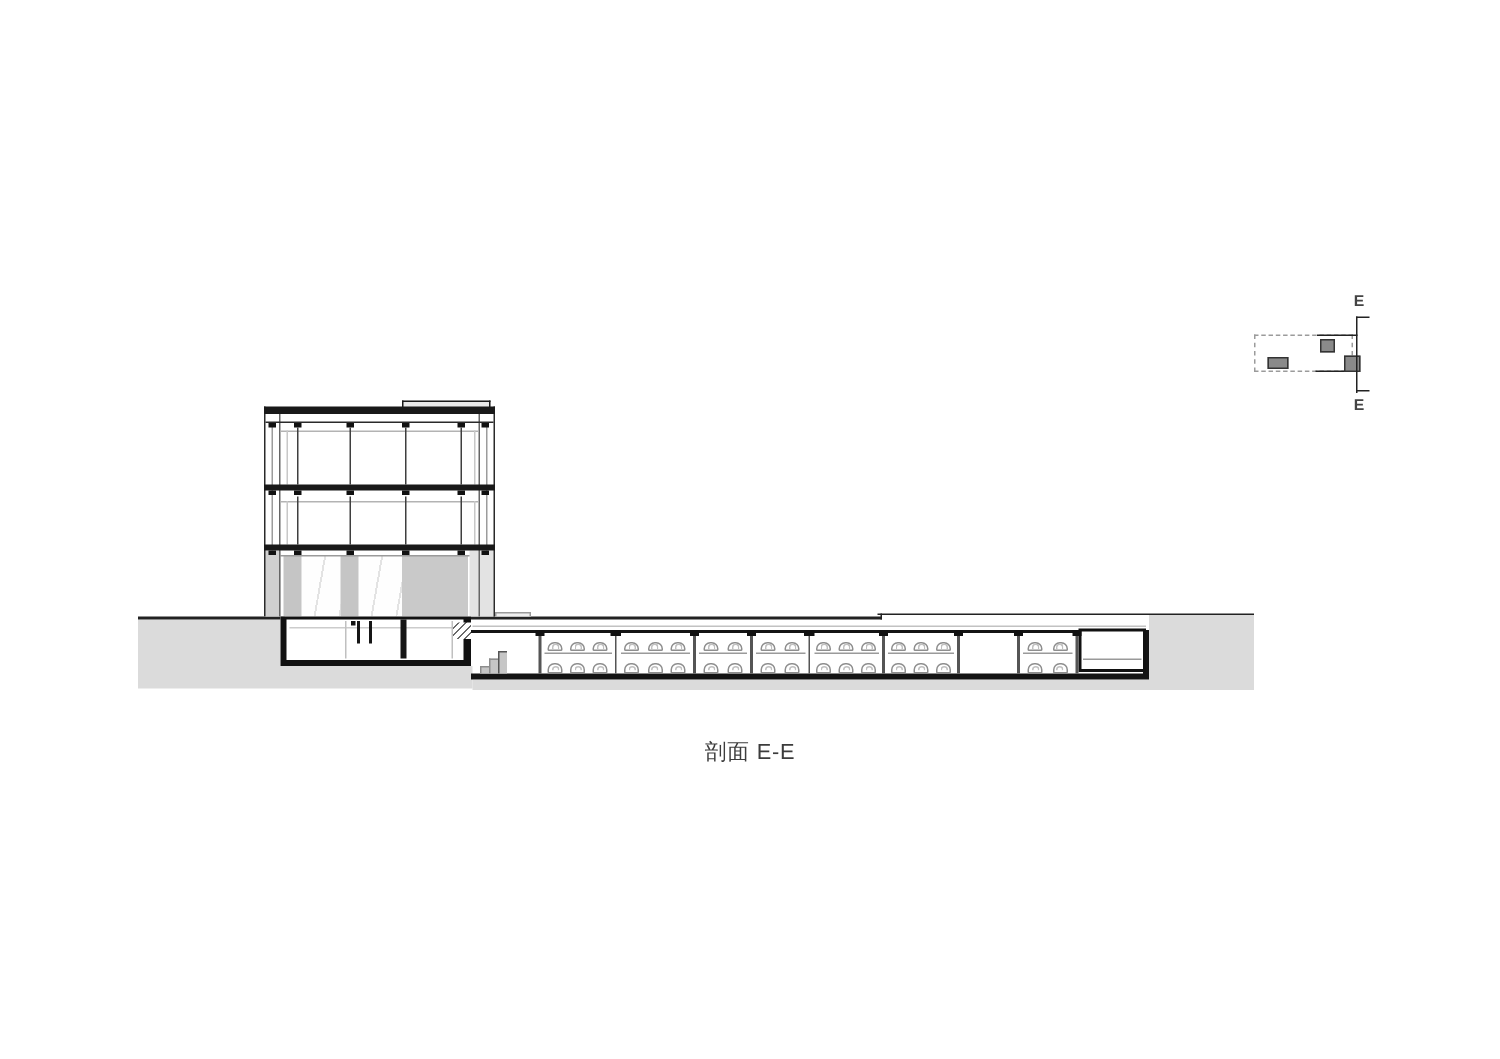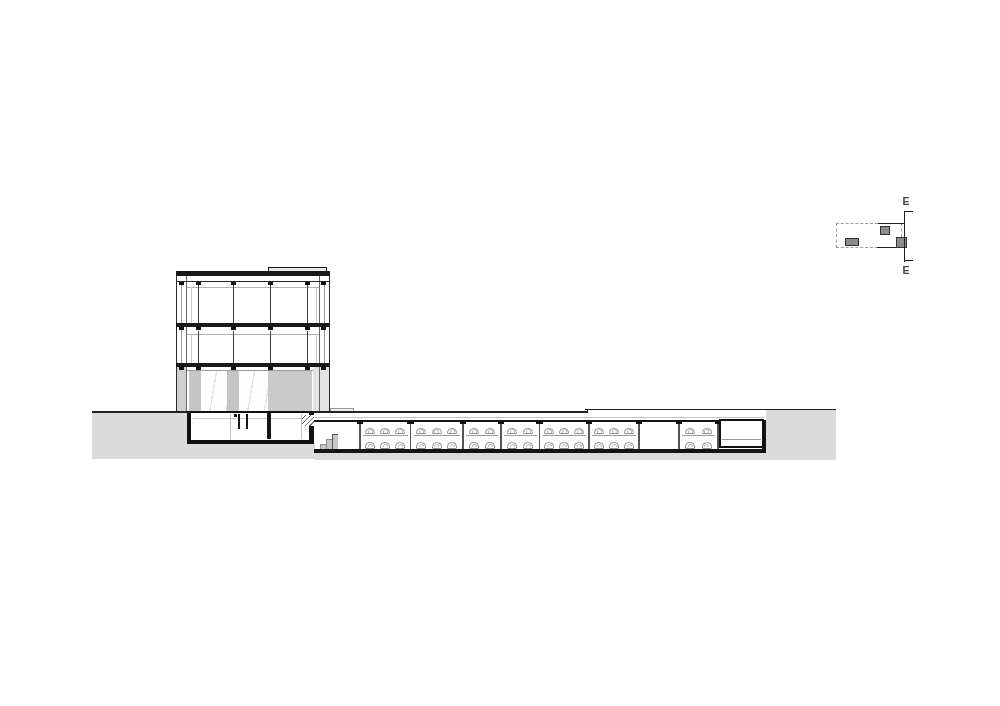--- a/index.html
+++ b/index.html
@@ -187,14 +187,15 @@
   <div class="a" style="left:878px;top:223px;width:27px;height:1.3px;background:#222;"></div>
   <div class="a" style="left:877px;top:247px;width:28px;height:1.3px;background:#222;"></div>
   <div class="a" style="left:879.5px;top:225.5px;width:10.5px;height:9.5px;background:#8a8a8a;border:0.8px solid #333;"></div>
   <div class="a" style="left:896px;top:237px;width:10.5px;height:10.5px;background:#8a8a8a;border:0.8px solid #333;"></div>
   <div class="a" style="left:845px;top:237.5px;width:14px;height:8.5px;background:#8a8a8a;border:0.8px solid #333;"></div>
   <div class="a" style="left:904px;top:211px;width:1.3px;height:51px;background:#222;"></div>
   <div class="a" style="left:904px;top:211px;width:8.5px;height:1.3px;background:#222;"></div>
   <div class="a" style="left:904px;top:260px;width:8.5px;height:1.3px;background:#222;"></div>
   <div class="kp-label" style="left:900px;top:263.5px;">E</div>
 
+  <div class="caption" style="left:420px;top:492px;width:160px;">剖面 E-E</div>
 
 </div>
 
 </body></html>

